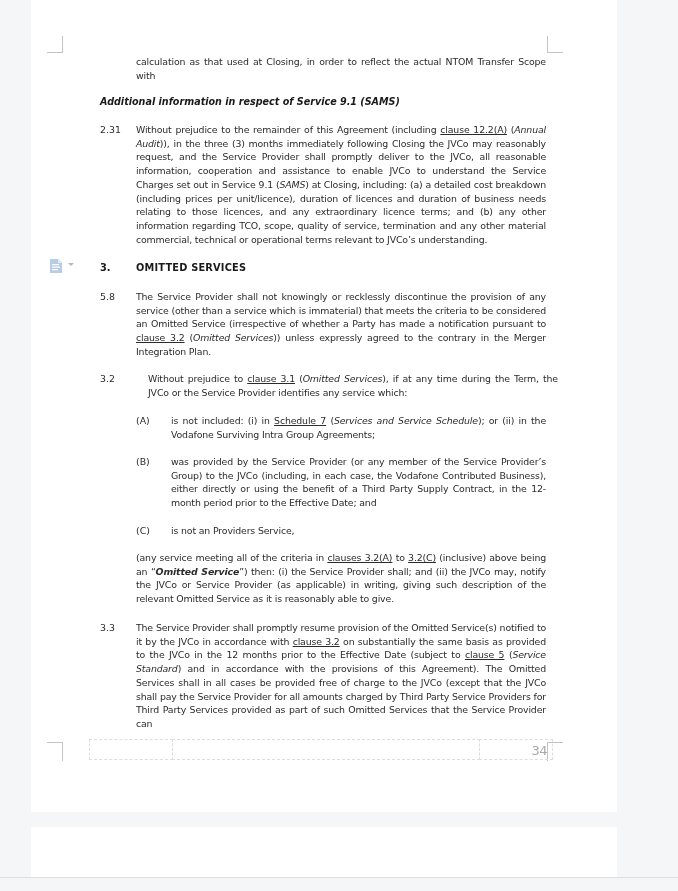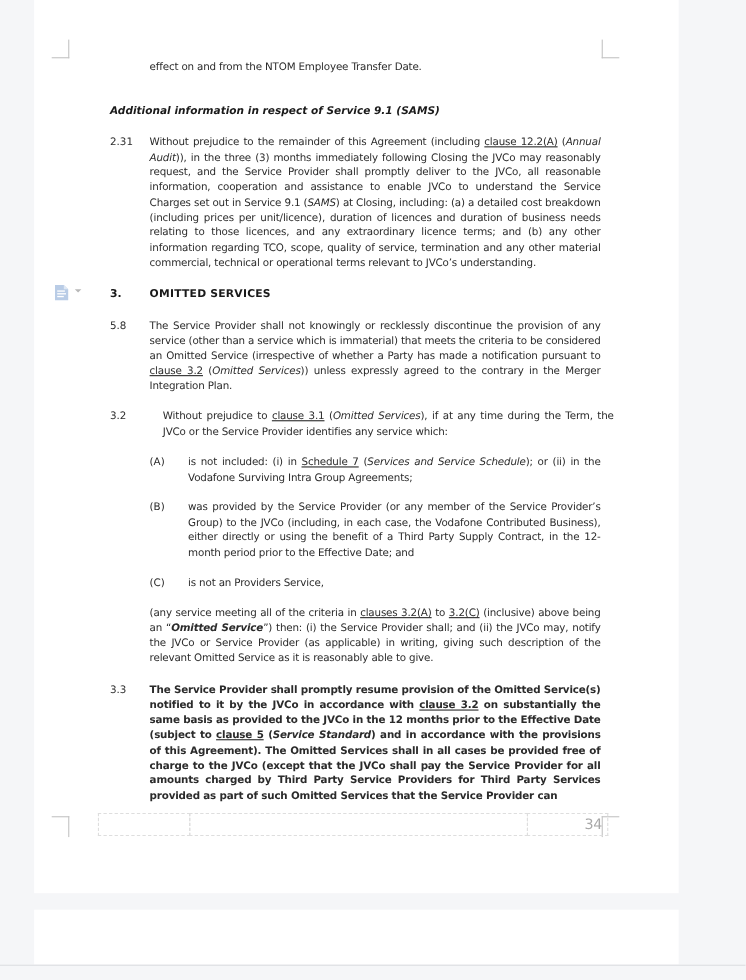--- a/index.html
+++ b/index.html
@@ -70,21 +70,21 @@
 <div class="viewport">
   <div class="page">
     <div class="corner c-tl"></div>
     <div class="corner c-tr"></div>
     <div class="corner c-bl"></div>
     <div class="corner c-br"></div>
 
     <div class="content">
 
       <div class="txt" style="left:105px; top:55px; width:410px;">
-        <div>effect on and from the NTOM Employee Transfer Date.</div>
+        <div style="text-align:justify; text-align-last:justify;">calculation as that used at Closing, in order to reflect the actual NTOM Transfer Scope with</div>
       </div>
 
       <div class="heading-italic">Additional information in respect of Service 9.1 (SAMS)</div>
 
       <div class="num" style="left:69px; top:124px;">2.31</div>
       <div class="txt" style="left:105px; top:123px; width:410px;">
         <span>Without prejudice to the remainder of this Agreement (including </span><u>clause 12.2(A)</u><span> (</span><i>Annual Audit</i><span>)), in the three (3) months immediately following Closing the JVCo may reasonably request, and the Service Provider shall promptly deliver to the JVCo, all reasonable information, cooperation and assistance to enable JVCo to understand the Service Charges set out in Service 9.1 (</span><i>SAMS</i><span>) at Closing, including: (a) a detailed cost breakdown (including prices per unit/licence), duration of licences and duration of business needs relating to those licences, and any extraordinary licence terms; and (b) any other information regarding TCO, scope, quality of service, termination and any other material commercial, technical or operational terms relevant to JVCo’s understanding.</span>
       </div>
 
       <div class="para-icon">
@@ -120,21 +120,21 @@
       <div class="txt" style="left:140px; top:455px; width:375px;">was provided by the Service Provider (or any member of the Service Provider’s Group) to the JVCo (including, in each case, the Vodafone Contributed Business), either directly or using the benefit of a Third Party Supply Contract, in the 12-month period prior to the Effective Date; and</div>
 
       <div class="num" style="left:105px; top:525px;">(C)</div>
       <div class="txt" style="left:140px; top:524px; width:375px;">is not an Providers Service,</div>
 
       <div class="txt" style="left:105px; top:551px; width:410px;">
         <span>(any service meeting all of the criteria in </span><u>clauses 3.2(A)</u><span> to </span><u>3.2(C)</u><span> (inclusive) above being an “</span><b>Omitted Service</b><span>”) then: (i) the Service Provider shall; and (ii) the JVCo may, notify the JVCo or Service Provider (as applicable) in writing, giving such description of the relevant Omitted Service as it is reasonably able to give.</span>
       </div>
 
       <div class="num" style="left:69px; top:622px;">3.3</div>
-      <div class="txt" style="left:105px; top:621px; width:410px;font-weight:bold;">
+      <div class="txt" style="left:105px; top:621px; width:410px;">
         <span>The Service Provider shall promptly resume provision of the Omitted Service(s) notified to it by the JVCo in accordance with </span><u>clause 3.2</u><span> on substantially the same basis as provided to the JVCo in the 12 months prior to the Effective Date (subject to </span><u>clause 5</u><span> (</span><i>Service Standard</i><span>) and in accordance with the provisions of this Agreement). The Omitted Services shall in all cases be provided free of charge to the JVCo (except that the JVCo shall pay the Service Provider for all amounts charged by Third Party Service Providers for Third Party Services provided as part of such Omitted Services that the Service Provider can</span>
       </div>
     </div>
 
     <div class="footer-box fb1"></div>
     <div class="footer-box fb2"></div>
     <div class="footer-box fb3"></div>
     <div class="page-number">34</div>
   </div>
 

